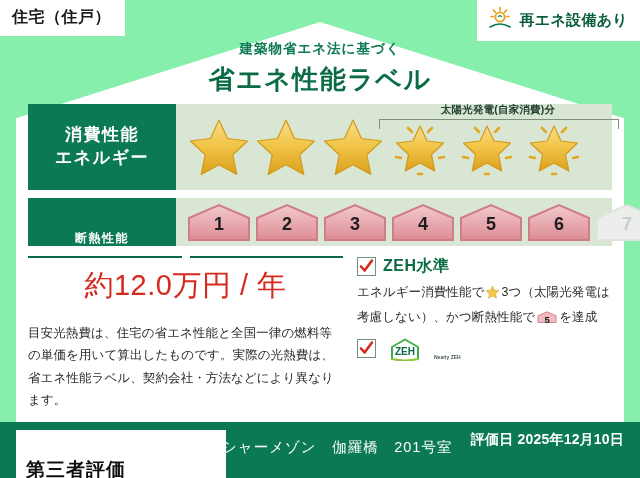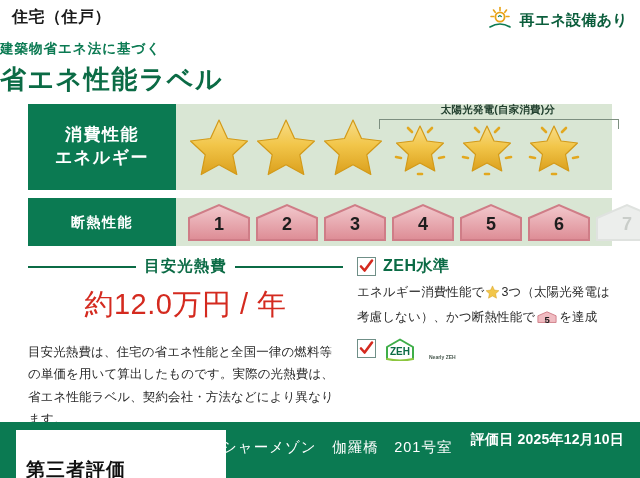--- a/index.html
+++ b/index.html
@@ -2,21 +2,21 @@
 <html lang="ja"><head>
 <meta charset="utf-8">
 <style>
   html,body{margin:0;padding:0;}
   body{
     width:640px;height:478px;overflow:hidden;
     background:#0b7a52;
     font-family:"Liberation Sans","DejaVu Sans",sans-serif;
     -webkit-font-smoothing:antialiased;
   }
-  #root{position:relative;width:640px;height:478px;background:#ffffff;}
+  #root{position:relative;width:640px;height:478px;background:#86efac;}
 
   
   .tag-housing{
     position:absolute;left:0;top:0;
     background:#ffffff;color:#1a1a1a;
     font-size:16px;font-weight:700;letter-spacing:.5px;
     padding:7px 14px 8px 12px;
     z-index:40;
   }
   .tag-solar{
@@ -30,34 +30,34 @@
 
   
   .house{
     position:absolute;left:16px;top:22px;width:608px;height:438px;
     background:#ffffff;
     clip-path:polygon(0% 22%, 50% 0%, 100% 22%, 100% 100%, 0% 100%);
     z-index:10;
   }
 
   
-  .title-wrap{position:absolute;left:0;right:0;top:40px;z-index:20;}
+  .title-wrap{position:absolute;left:0;right:0;top:40px;text-align:center;z-index:20;}
   .title-sub{font-size:13.5px;font-weight:700;color:#0b7a52;letter-spacing:1px;}
   .title-main{font-size:26px;font-weight:700;color:#0b6b45;letter-spacing:1.5px;margin-top:4px;}
 
   
   .perf{position:absolute;left:28px;top:104px;width:584px;z-index:20;}
   .perf-row{display:flex;align-items:stretch;background:#d9e6d4;margin-bottom:8px;}
   .perf-label{
     background:#0b7a52;color:#fff;
     width:148px;min-width:148px;
     display:flex;flex-direction:column;align-items:center;justify-content:center;
     font-size:17px;font-weight:700;letter-spacing:1.5px;line-height:1.35;
   }
-  .perf-label.small{font-size:14px;}
+  .perf-label.small{font-size:12px;justify-content:flex-end;}
   .perf-body{flex:1;position:relative;}
 
   
   .stars-row{height:86px;display:flex;align-items:center;padding-left:10px;gap:1px;}
   .star{position:relative;width:66px;height:62px;}
   .star svg{display:block;width:66px;height:62px;}
 
   
   .solar-note{
     position:absolute;top:-1px;left:202px;width:240px;text-align:center;
@@ -102,21 +102,21 @@
     position:relative;
   }
   .cbox svg{position:absolute;left:1px;top:0px;}
   .check-title{font-size:16px;font-weight:700;color:#0b6b45;letter-spacing:.5px;}
   .check-text{
     font-size:12.5px;line-height:1.74;color:#2a2a2a;margin-top:5px;letter-spacing:.1px;
   }
   .inl-star{display:inline-block;vertical-align:-3px;margin:0 1px;}
   .inl-house{display:inline-block;vertical-align:-4px;margin:0 2px;position:relative;width:20px;height:16px;}
   .inl-house span{position:absolute;left:0;right:0;top:3px;text-align:center;font-size:9.5px;font-weight:700;color:#1d1d1d;}
-  .zeh-logo{display:inline-flex;align-items:flex-end;gap:12px;vertical-align:-6px;}
+  .zeh-logo{display:inline-flex;align-items:flex-end;gap:12px;vertical-align:-6px;margin-left:5px;}
   .zeh-logo .tiny{font-size:5px;line-height:1.05;color:#4a5a50;font-weight:700;}
 
   
   .footer{position:absolute;left:0;right:0;bottom:0;height:56px;background:#0b7a52;z-index:30;}
   .bels{
     position:absolute;left:16px;top:8px;background:#fff;
     padding:5px 10px 6px 10px;display:flex;align-items:center;gap:24px;
   }
   .bels .jp{font-size:19px;font-weight:700;color:#111;letter-spacing:1px;}
   .bels .en{font-size:24px;font-weight:700;color:#12924f;letter-spacing:.5px;margin-top:42px;}
@@ -306,21 +306,20 @@
         </div>
       </div>
     </div>
   </div>
 
   <div class="lower">
 
     <div class="col-left">
       <div class="cost-head">
         <span class="rule"></span>
-        <span class="t">目安光熱費</span>
         <span class="rule"></span>
       </div>
       <div class="cost-value">約12.0万円 / 年</div>
       <div class="cost-desc">目安光熱費は、住宅の省エネ性能と全国一律の燃料等の単価を用いて算出したものです。実際の光熱費は、省エネ性能ラベル、契約会社・方法などにより異なります。</div>
     </div>
 
     <div class="col-right">
 
       <div class="check-block">
         <div class="check-line">

